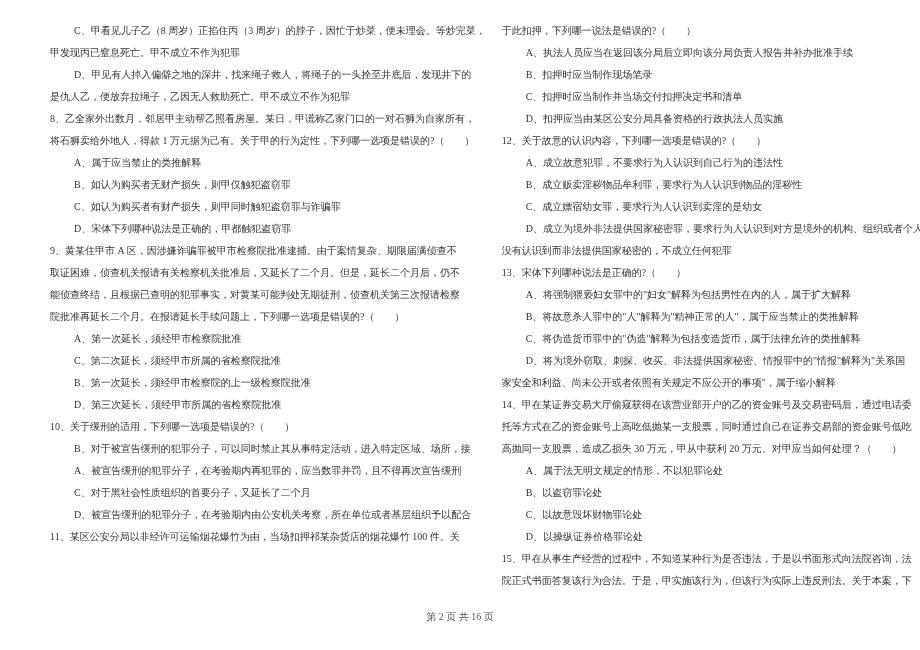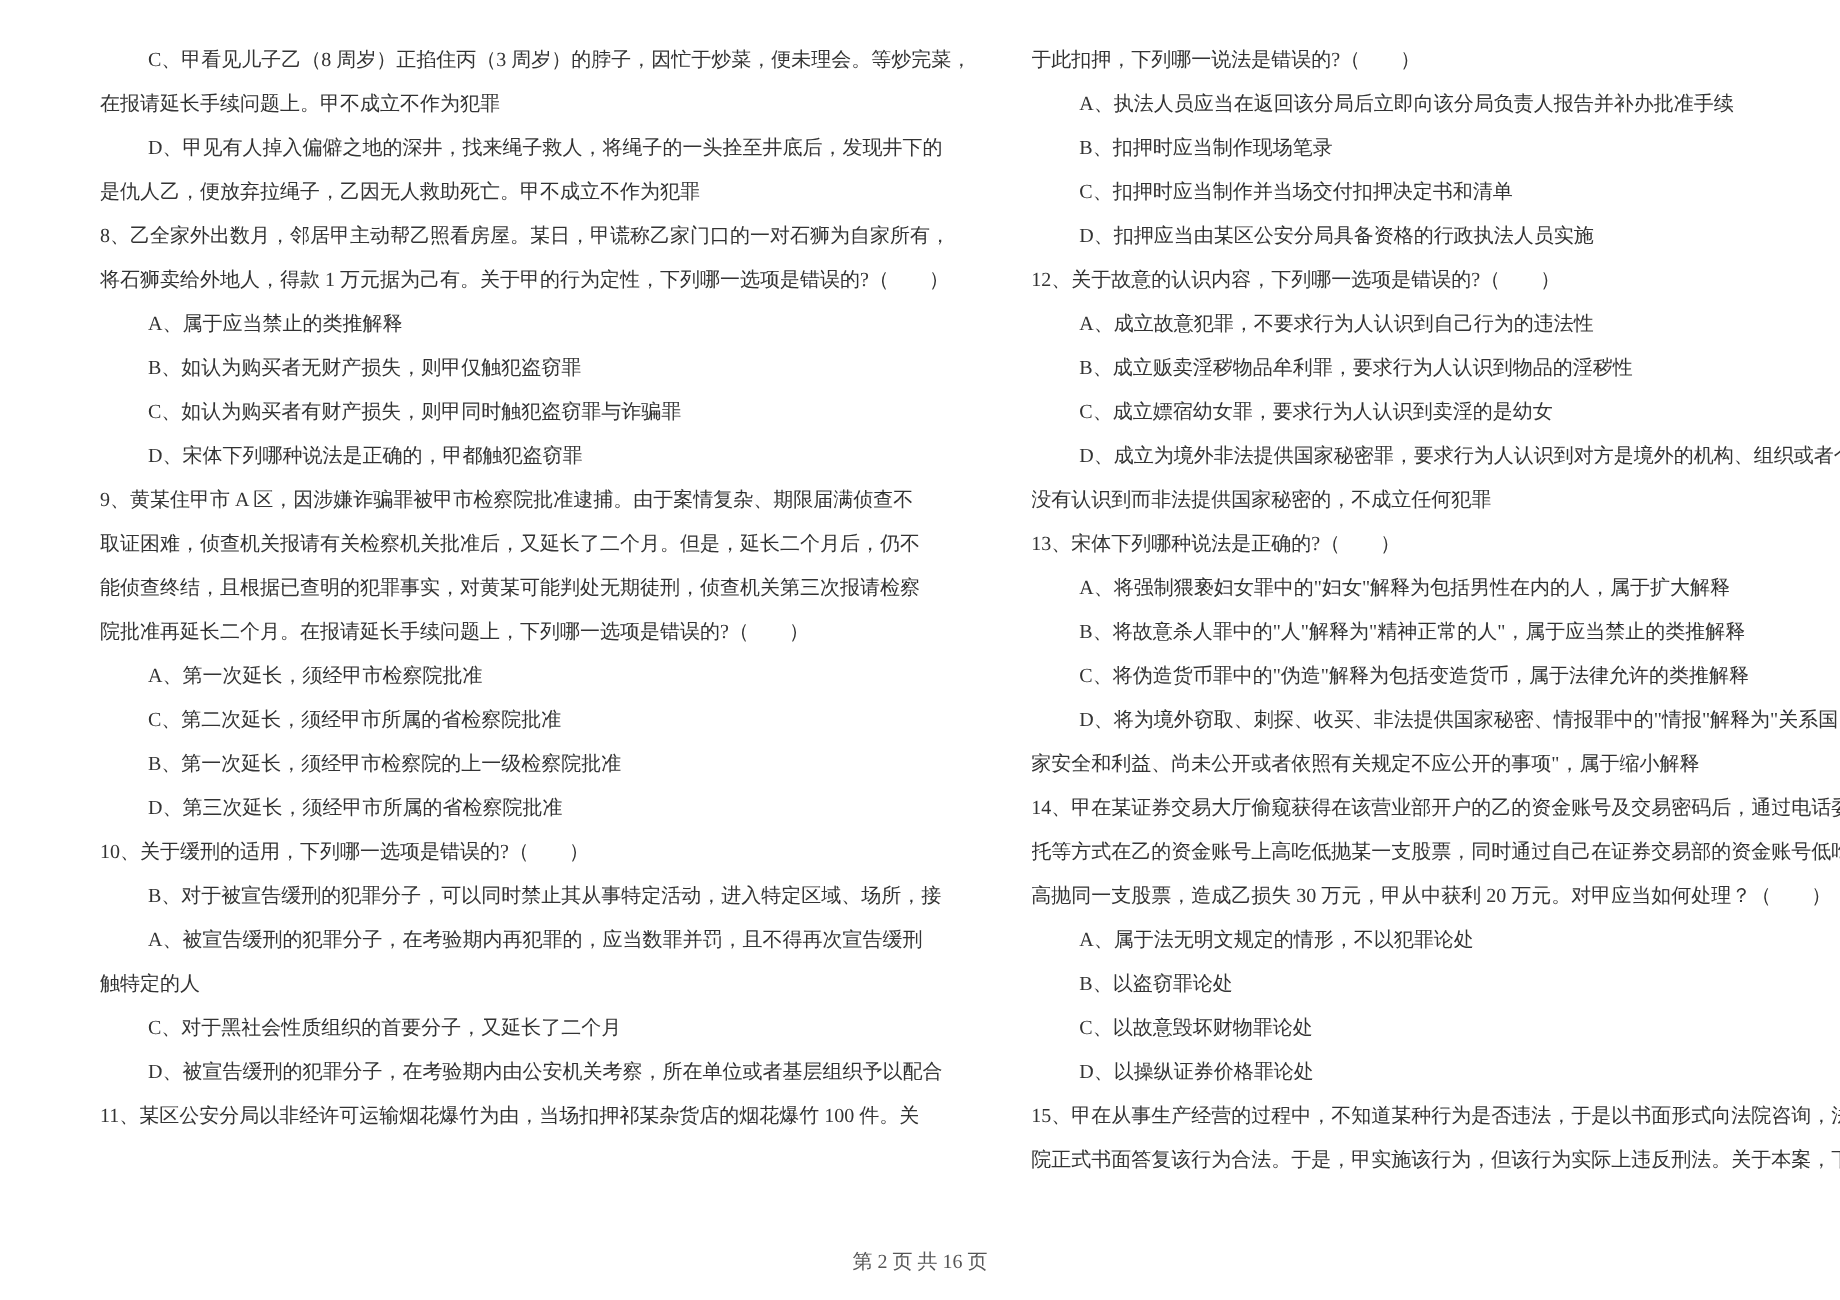--- a/index.html
+++ b/index.html
@@ -11,69 +11,68 @@
     font-size: 10px;
     color: #333;
     position: relative;
     overflow: hidden;
   }
   .page {
     width: 920px;
     height: 650px;
     padding: 20px 50px 30px 50px;
     display: flex;
-    gap: 30px;
+    gap: 16px;
   }
   .column {
     flex: 1;
     line-height: 2.2;
   }
   .line {
     white-space: nowrap;
     overflow: hidden;
   }
   .indent1 { padding-left: 24px; }
   .indent2 { padding-left: 0px; }
   .footer {
     position: absolute;
-    bottom: 12px;
+    bottom: 26px;
     left: 0;
     width: 100%;
     text-align: center;
     font-size: 10px;
     color: #555;
   }
 </style>
 </head>
 <body>
 
 <div class="page">
   <div class="column" id="col-left">
       <div class="line indent1">C、甲看见儿子乙（8 周岁）正掐住丙（3 周岁）的脖子，因忙于炒菜，便未理会。等炒完菜，</div>
-      <div class="line indent2">在报请延长手续问题上。甲不成立不作为犯罪</div>
+      <div class="line indent2">甲发现丙已窒息死亡。甲不成立不作为犯罪</div>
       <div class="line indent1">D、甲见有人掉入偏僻之地的深井，找来绳子救人，将绳子的一头拴至井底后，发现井下的</div>
       <div class="line indent2">是仇人乙，便放弃拉绳子，乙因无人救助死亡。甲不成立不作为犯罪</div>
       <div class="line indent2">8、乙全家外出数月，邻居甲主动帮乙照看房屋。某日，甲谎称乙家门口的一对石狮为自家所有，</div>
       <div class="line indent2">将石狮卖给外地人，得款 1 万元据为己有。关于甲的行为定性，下列哪一选项是错误的?（　　）</div>
       <div class="line indent1">A、属于应当禁止的类推解释</div>
       <div class="line indent1">B、如认为购买者无财产损失，则甲仅触犯盗窃罪</div>
       <div class="line indent1">C、如认为购买者有财产损失，则甲同时触犯盗窃罪与诈骗罪</div>
       <div class="line indent1">D、宋体下列哪种说法是正确的，甲都触犯盗窃罪</div>
       <div class="line indent2">9、黄某住甲市 A 区，因涉嫌诈骗罪被甲市检察院批准逮捕。由于案情复杂、期限届满侦查不</div>
       <div class="line indent2">取证困难，侦查机关报请有关检察机关批准后，又延长了二个月。但是，延长二个月后，仍不</div>
       <div class="line indent2">能侦查终结，且根据已查明的犯罪事实，对黄某可能判处无期徒刑，侦查机关第三次报请检察</div>
       <div class="line indent2">院批准再延长二个月。在报请延长手续问题上，下列哪一选项是错误的?（　　）</div>
       <div class="line indent1">A、第一次延长，须经甲市检察院批准</div>
       <div class="line indent1">C、第二次延长，须经甲市所属的省检察院批准</div>
       <div class="line indent1">B、第一次延长，须经甲市检察院的上一级检察院批准</div>
       <div class="line indent1">D、第三次延长，须经甲市所属的省检察院批准</div>
       <div class="line indent2">10、关于缓刑的适用，下列哪一选项是错误的?（　　）</div>
       <div class="line indent1">B、对于被宣告缓刑的犯罪分子，可以同时禁止其从事特定活动，进入特定区域、场所，接</div>
       <div class="line indent1">A、被宣告缓刑的犯罪分子，在考验期内再犯罪的，应当数罪并罚，且不得再次宣告缓刑</div>
-      <div class="line indent2">触特定的人</div>
       <div class="line indent1">C、对于黑社会性质组织的首要分子，又延长了二个月</div>
       <div class="line indent1">D、被宣告缓刑的犯罪分子，在考验期内由公安机关考察，所在单位或者基层组织予以配合</div>
       <div class="line indent2">11、某区公安分局以非经许可运输烟花爆竹为由，当场扣押祁某杂货店的烟花爆竹 100 件。关</div>
     </div>
   <div class="column" id="col-right">
       <div class="line indent2">于此扣押，下列哪一说法是错误的?（　　）</div>
       <div class="line indent1">A、执法人员应当在返回该分局后立即向该分局负责人报告并补办批准手续</div>
       <div class="line indent1">B、扣押时应当制作现场笔录</div>
       <div class="line indent1">C、扣押时应当制作并当场交付扣押决定书和清单</div>
       <div class="line indent1">D、扣押应当由某区公安分局具备资格的行政执法人员实施</div>

